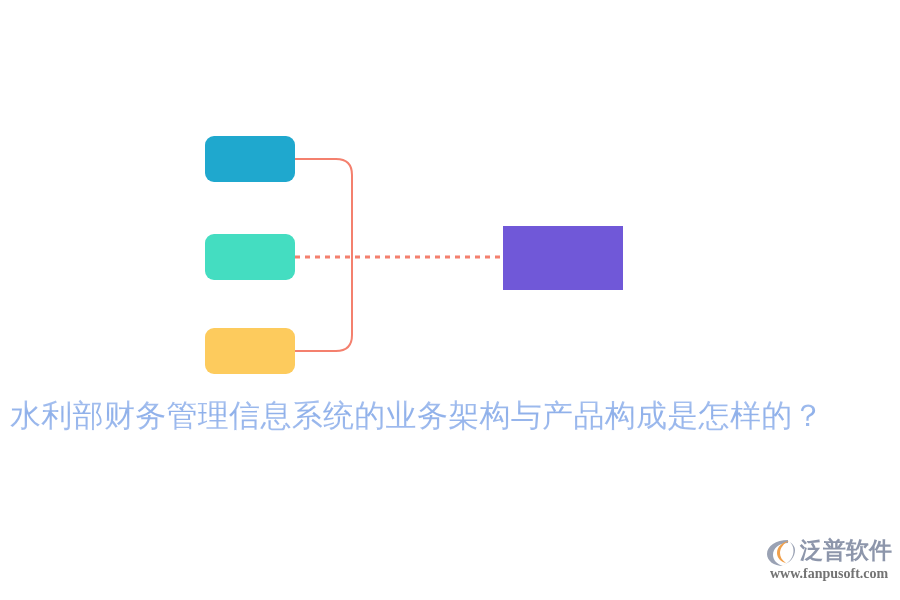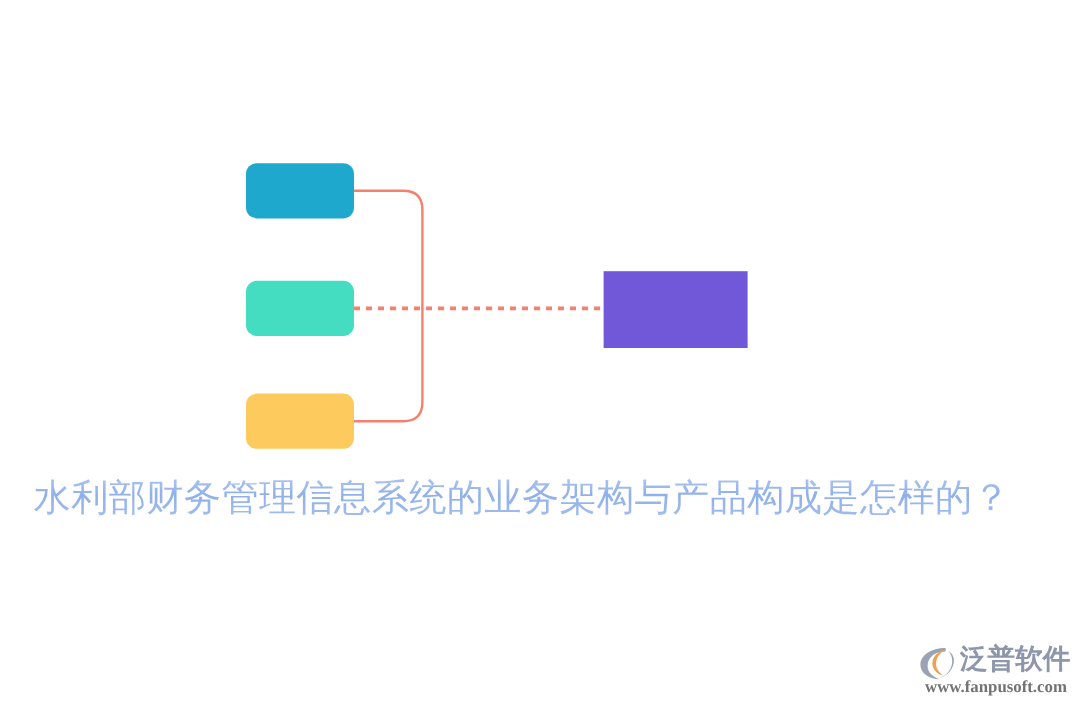--- a/index.html
+++ b/index.html
@@ -58,21 +58,21 @@
     width: 90px; height: 46px;
   }
   #node-purple {
     left: 503px; top: 226px;
     width: 120px; height: 64px;
   }
 
   
   #page-title {
     position: absolute;
-    left: 28px;
+    left: 10px;
     top: 392px;
     width: 860px;
     height: 46px;
     line-height: 46px;
     font-size: 31px;
     letter-spacing: 0.3px;
     white-space: nowrap;
     font-family: "DejaVu Sans", "Liberation Sans", sans-serif;
     font-weight: 400;
     color: #9fbcec;
@@ -82,21 +82,20 @@
     -webkit-text-fill-color: transparent;
   }
 
   
   #brand-logo {
     position: absolute;
     left: 764px;
     top: 536px;
     width: 124px;
     height: 52px;
-    text-align: center;
   }
   #brand-mark {
     position: absolute;
     left: 0px;
     top: 2px;
     width: 34px;
     height: 30px;
   }
   #brand-name {
     position: absolute;

